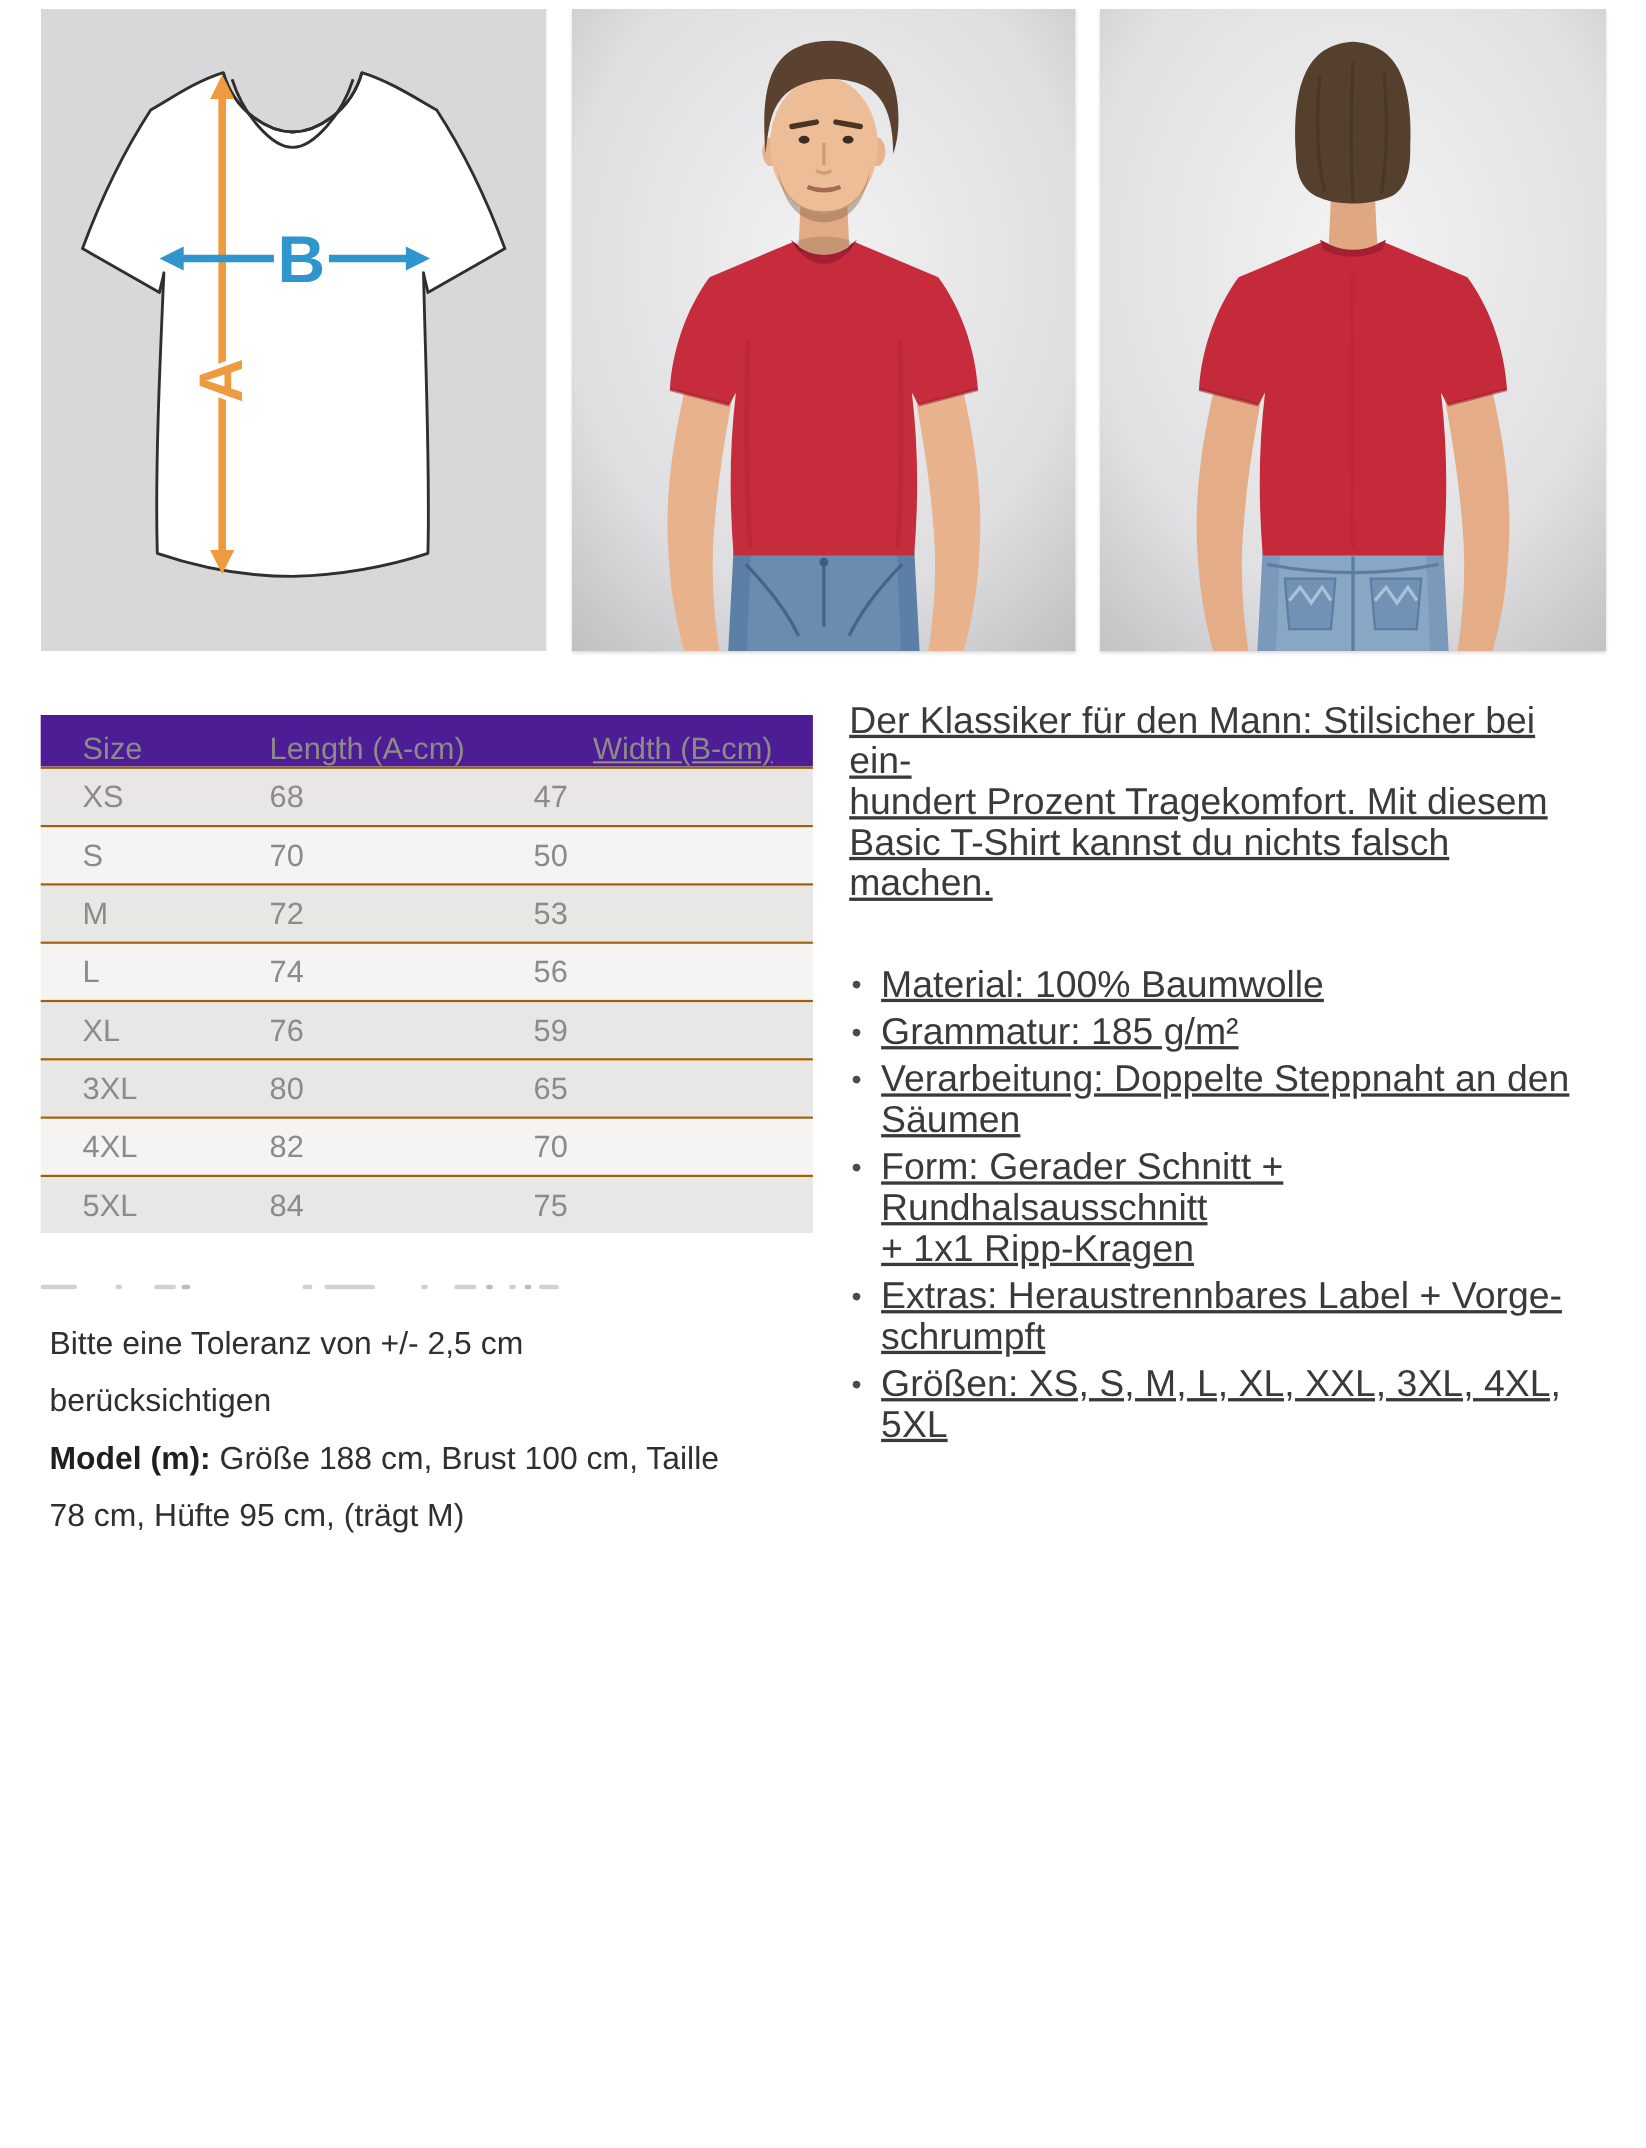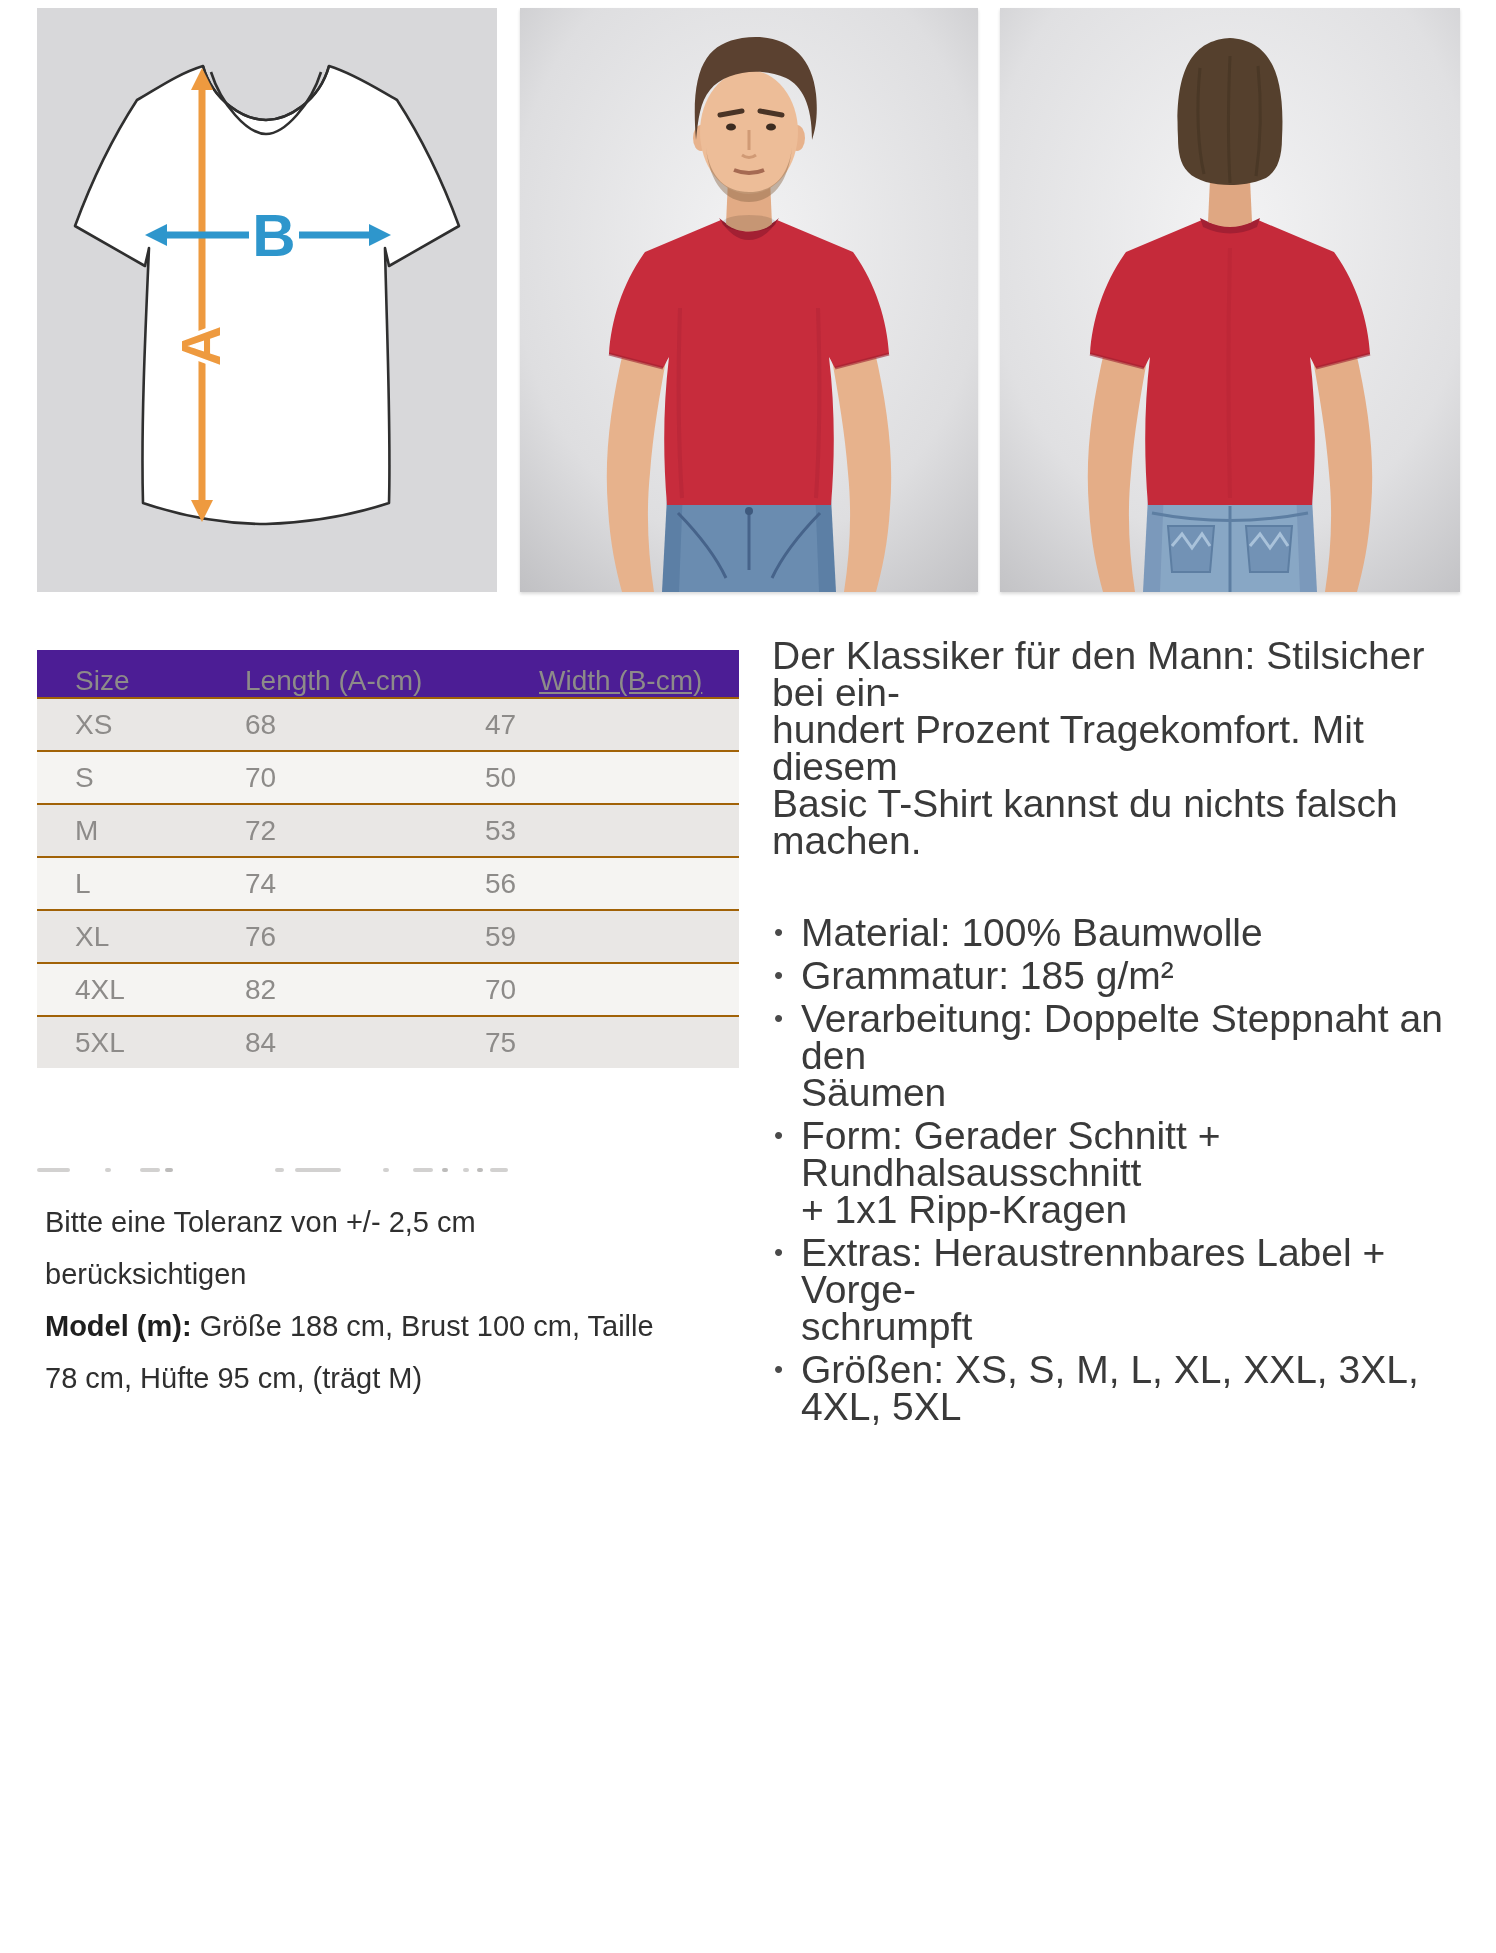--- a/index.html
+++ b/index.html
@@ -35,21 +35,21 @@
   .artifact i:nth-child(5){left:238px;width:9px;}
   .artifact i:nth-child(6){left:258px;width:46px;}
   .artifact i:nth-child(7){left:346px;width:6px;}
   .artifact i:nth-child(8){left:376px;width:20px;}
   .artifact i:nth-child(9){left:405px;width:6px;background:#bdbcbb;}
   .artifact i:nth-child(10){left:426px;width:6px;}
   .artifact i:nth-child(11){left:440px;width:6px;background:#bdbcbb;}
   .artifact i:nth-child(12){left:453px;width:18px;}
 
   
-  .description{position:absolute;left:772px;top:637px;width:680px;font-size:39px;line-height:37px;color:#3a3a3a;}
+  .description{position:absolute;left:772px;top:637px;width:680px;font-size:34px;line-height:37px;color:#3a3a3a;text-decoration:underline;}
   .description p{margin:0;white-space:pre-line;}
   ul.bullets{list-style:none;margin:55px 0 0 0;padding:0;}
   ul.bullets li{position:relative;padding-left:29px;margin:0 0 6px 0;white-space:pre-line;}
   ul.bullets li::before{content:"\2022";position:absolute;left:2px;top:0;color:#4a4a4a;font-size:26px;}
 
   
   .notes{position:absolute;left:45px;top:1196px;width:640px;font-size:29px;line-height:52px;color:#2f2f2f;}
   .notes .model b{font-weight:700;color:#1f1f1f;}
   .notes .model span{white-space:pre-line;}
 </style>
@@ -226,20 +226,25 @@
   <div class="t-row light">
     <div class="c1">L</div>
     <div class="c2">74</div>
     <div class="c3">56</div>
   </div>
   <div class="t-row dark">
     <div class="c1">XL</div>
     <div class="c2">76</div>
     <div class="c3">59</div>
   </div>
+  <div class="t-row dark">
+    <div class="c1">3XL</div>
+    <div class="c2">80</div>
+    <div class="c3">65</div>
+  </div>
   <div class="t-row light">
     <div class="c1">4XL</div>
     <div class="c2">82</div>
     <div class="c3">70</div>
   </div>
   <div class="t-row dark">
     <div class="c1">5XL</div>
     <div class="c2">84</div>
     <div class="c3">75</div>
   </div>

